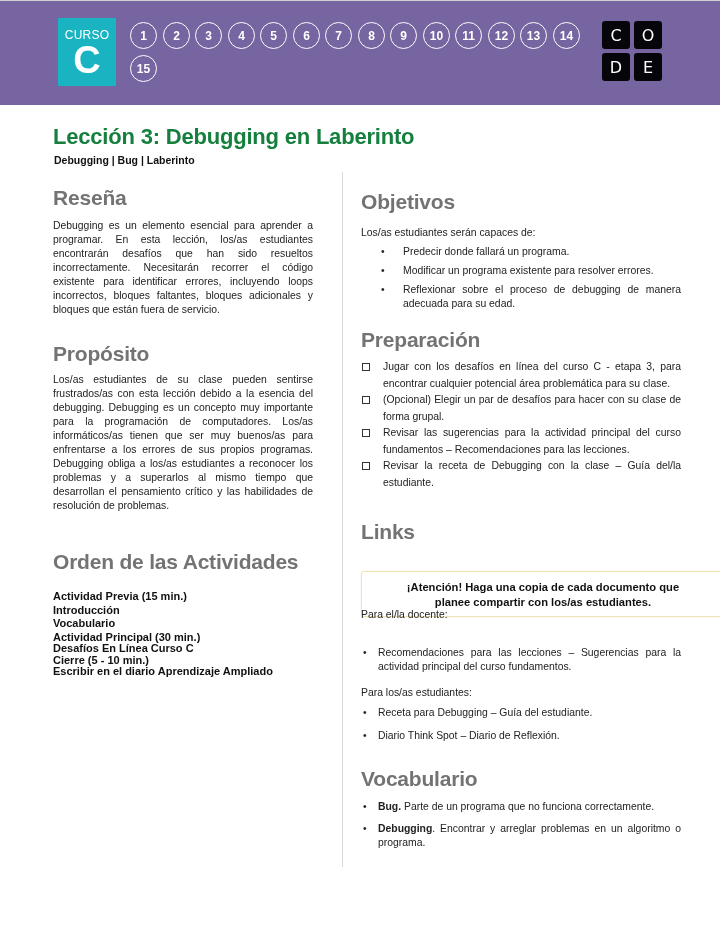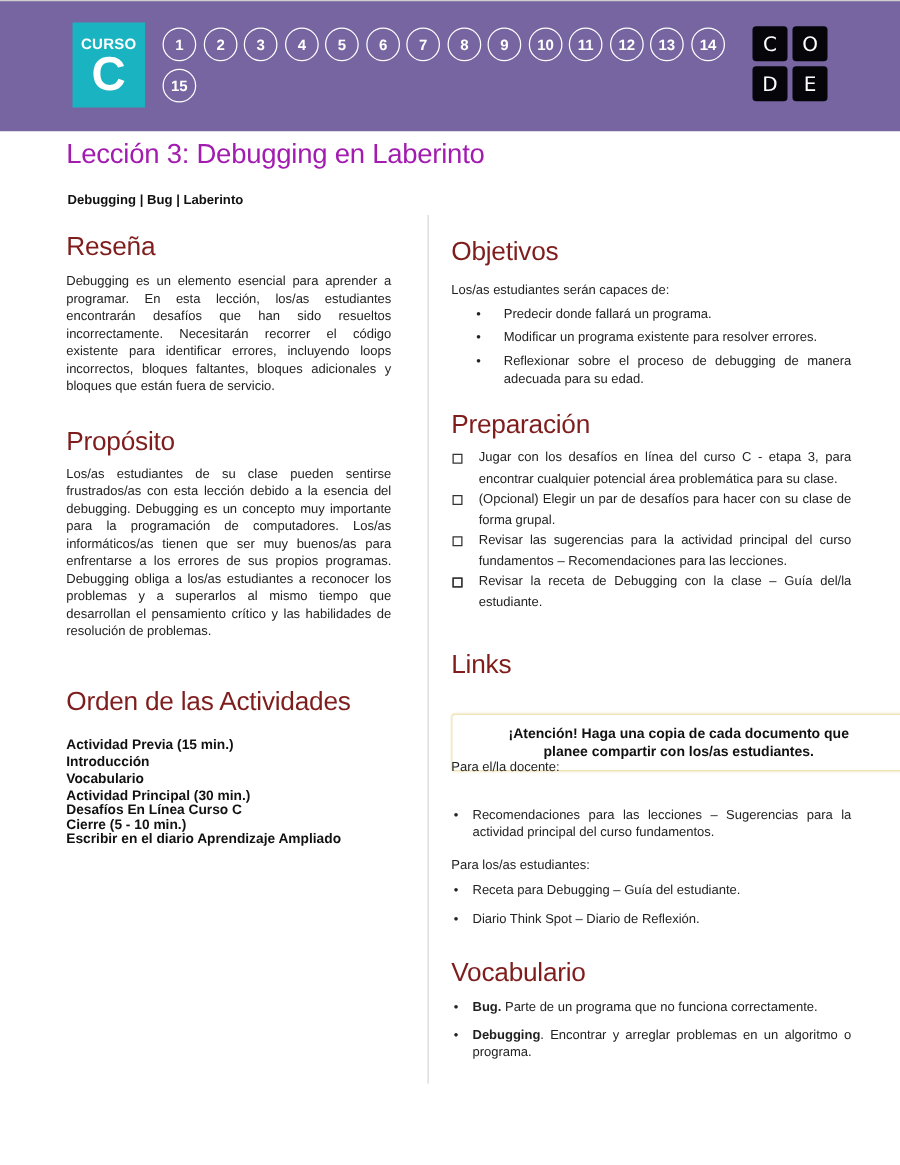--- a/index.html
+++ b/index.html
@@ -1,33 +1,33 @@
 <!DOCTYPE html>
 <html><head>
 <meta charset="utf-8">
 <style>
   * { box-sizing: border-box; margin: 0; padding: 0; }
   html, body { width: 720px; height: 932px; background: #ffffff; overflow: hidden; }
   body { font-family: "Liberation Sans", sans-serif; color: #1a1a1a; position: relative; }
 
   .header { position: absolute; left: 0; top: 0; width: 720px; height: 105px; background: #7665a0; border-top: 1px solid #cfcfcf; }
   .course-badge { position: absolute; left: 58px; top: 17px; width: 58px; height: 68px; background: #1ab3c2; color: #fff; text-align: center; }
-  .course-badge .lbl { font-weight: bold; font-size: 12px; margin-top: 10px; letter-spacing: 0.2px; }
+  .course-badge .lbl { font-weight: normal; font-size: 12px; margin-top: 10px; letter-spacing: 0.2px; }
   .course-badge .letter { font-weight: bold; font-size: 38px; line-height: 36px; margin-top: 0px; }
   .stages { position: absolute; left: 130px; top: 21px; width: 460px; }
   .stage { position: absolute; width: 27px; height: 27px; border: 1.5px solid #ffffff; border-radius: 50%; color: #fff; font-weight: bold; font-size: 12px; display: flex; align-items: center; justify-content: center; }
   .code-logo { position: absolute; left: 602px; top: 20px; width: 60px; height: 60px; }
   .code-logo .tile { position: absolute; width: 28px; height: 28px; background: #05050a; border-radius: 3px; color: #fff; font-size: 16px; display: flex; align-items: center; justify-content: center; font-family: "DejaVu Sans", sans-serif; font-weight: normal; }
 
-  .title { position: absolute; left: 53px; top: 110px; font-size: 22px; font-weight: normal; color: #a21caf; letter-spacing: -0.2px; }
+  .title { position: absolute; left: 53px; top: 124px; font-size: 22px; font-weight: bold; color: #15803d; letter-spacing: -0.2px; }
   .subtitle { position: absolute; left: 54px; top: 154px; font-size: 10.5px; font-weight: bold; color: #111; }
 
   .divider { position: absolute; left: 342px; top: 172px; width: 1px; height: 695px; background: #d8d8d8; }
 
-  h2 { font-size: 21px; font-weight: normal; color: #7f1d1d; position: absolute; letter-spacing: -0.2px; }
+  h2 { font-size: 21px; font-weight: bold; color: #737373; position: absolute; letter-spacing: -0.2px; }
   .para { position: absolute; font-size: 10.4px; line-height: 14px; text-align: justify; color: #222; }
 
   .left-col { left: 53px; width: 260px; }
   .right-col { left: 361px; width: 320px; }
 
   .order-list { position: absolute; left: 53px; top: 590px; font-size: 11px; font-weight: bold; color: #111; }
   .order-list div { line-height: 13.5px; }
 
   .bullets { position: absolute; list-style: none; font-size: 10.4px; color: #222; }
   .bullets li { position: relative; padding-left: 22px; line-height: 14px; margin-bottom: 5px; text-align: justify; }

